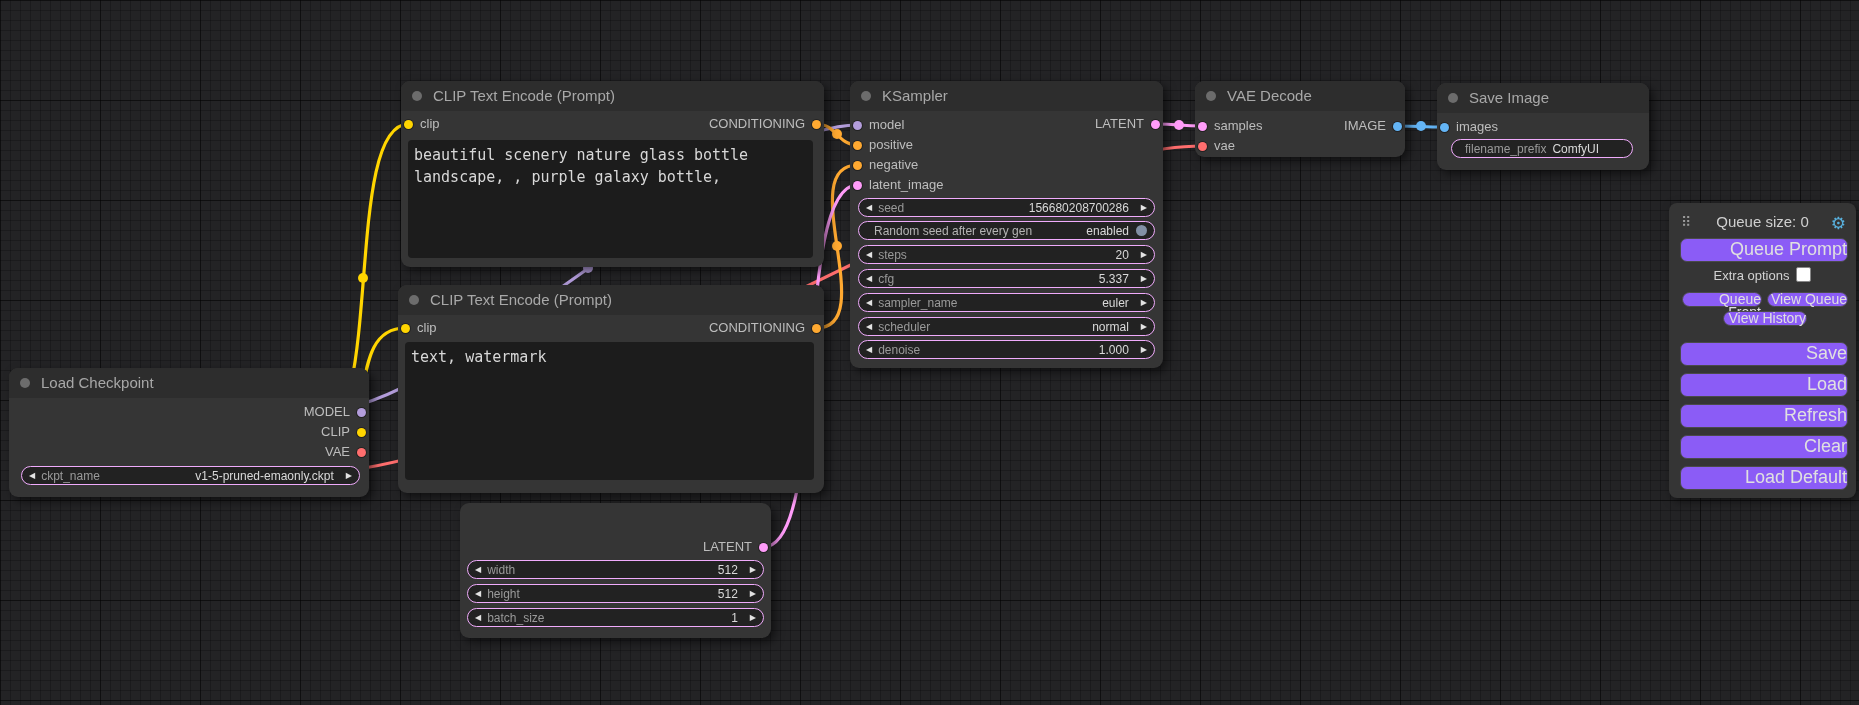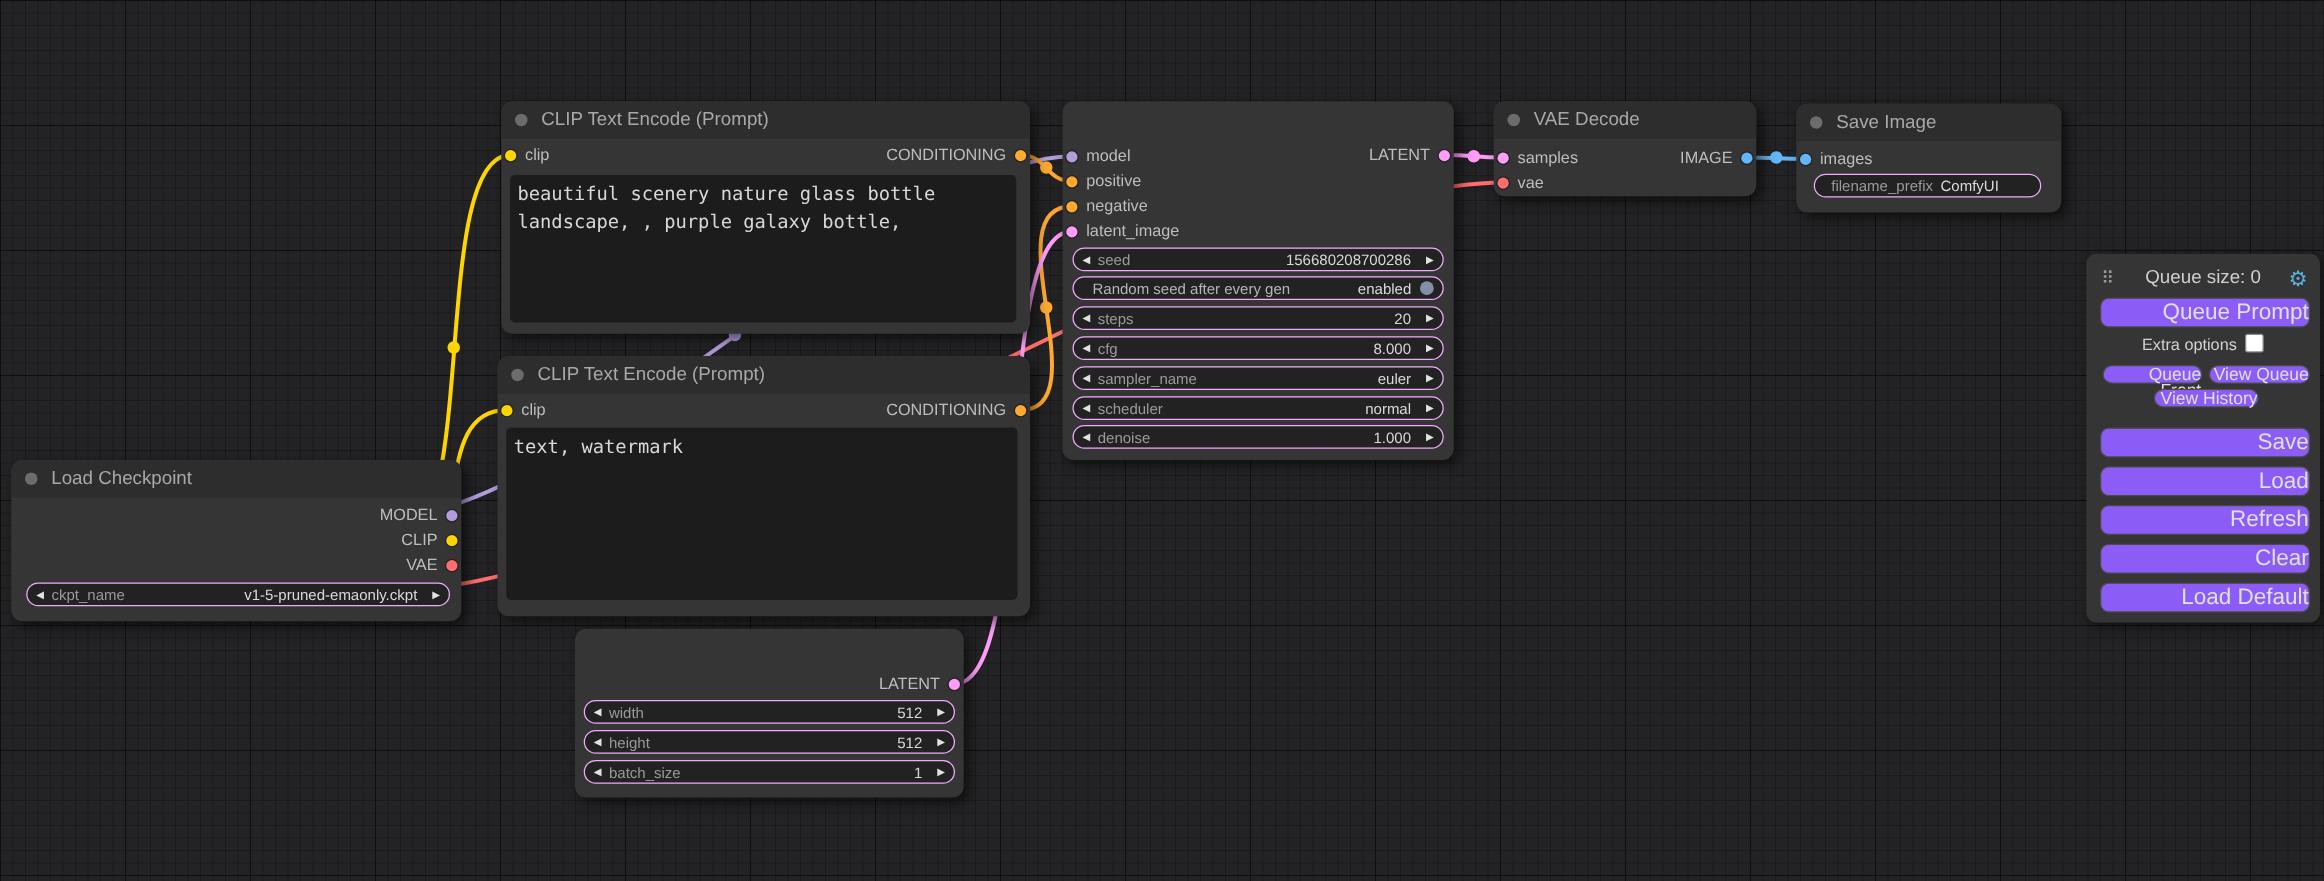--- a/index.html
+++ b/index.html
@@ -143,20 +143,24 @@
       <span class="slabel">clip</span>
     </div>
     <div class="srow sout" style="top:33px;">
       <span class="slabel">CONDITIONING</span>
       <span class="port out c-cond"></span>
     </div>
     <div class="tarea" style="left:7px;top:57px;width:409px;height:138px;">text, watermark</div>
   </div>
 
   <div class="node" style="left:850px;top:81px;width:313px;height:287px;">
+    <div class="ntitle">
+      <span class="ndot"></span>
+      <span class="nlabel">KSampler</span>
+    </div>
     <div class="srow sin" style="top:34px;">
       <span class="port in c-model"></span>
       <span class="slabel">model</span>
     </div>
     <div class="srow sin" style="top:74px;">
       <span class="port in c-cond"></span>
       <span class="slabel">negative</span>
     </div>
     <div class="srow sin" style="top:54px;">
       <span class="port in c-cond"></span>
@@ -183,21 +187,21 @@
     </div>
     <div class="widget" style="left:8px;right:8px;top:164px;">
       <span class="warr">◀</span>
       <span class="wlabel">steps</span>
       <span class="wvalue">20</span>
       <span class="warr">▶</span>
     </div>
     <div class="widget" style="left:8px;right:8px;top:188px;">
       <span class="warr">◀</span>
       <span class="wlabel">cfg</span>
-      <span class="wvalue">8.000</span>
+      <span class="wvalue">5.337</span>
       <span class="warr">▶</span>
     </div>
     <div class="widget" style="left:8px;right:8px;top:212px;">
       <span class="warr">◀</span>
       <span class="wlabel">sampler_name</span>
       <span class="wvalue">euler</span>
       <span class="warr">▶</span>
     </div>
     <div class="widget" style="left:8px;right:8px;top:236px;">
       <span class="warr">◀</span>

